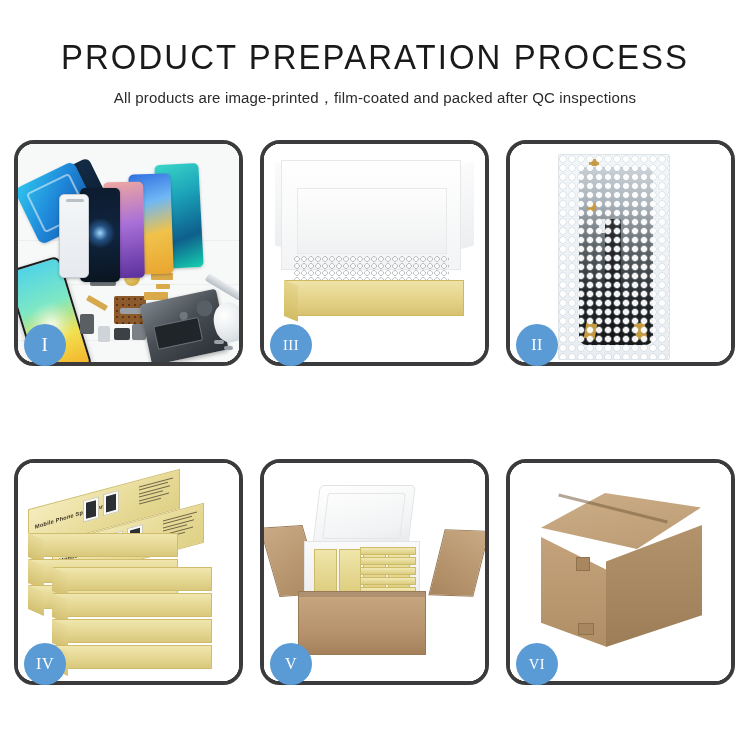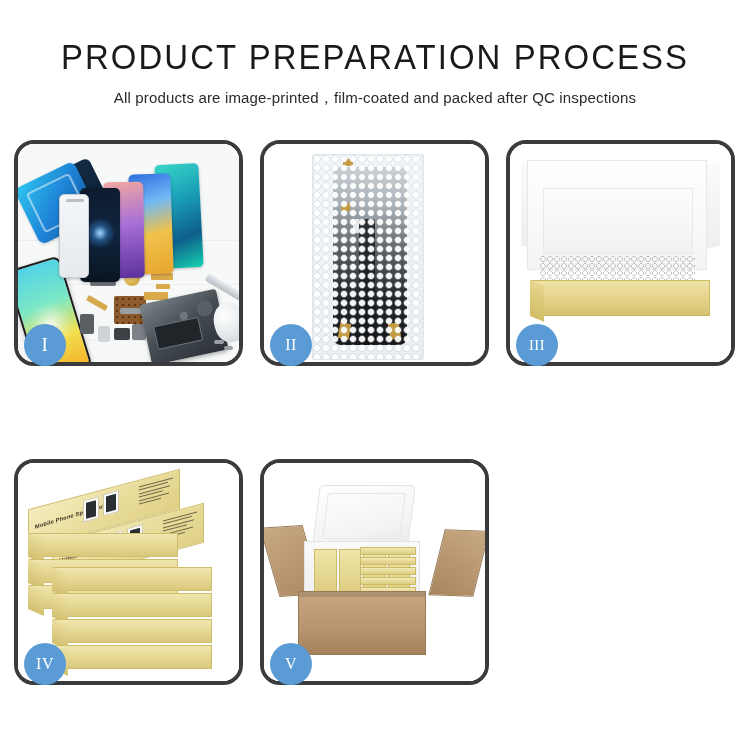--- a/index.html
+++ b/index.html
@@ -313,48 +313,48 @@
 
       <div class="board"></div>
       <div class="tweezer"></div>
       <div class="finger"></div>
       <div class="part" style="left:196px; top:196px; width:10px; height:4px; background:#9aa0a6; border-radius:2px;"></div>
       <div class="part" style="left:206px; top:202px; width:9px; height:4px; background:#9aa0a6; border-radius:2px;"></div>
     </div>
     <div class="badge">I</div>
   </div>
 
+  <div class="panel p3">
+    <div class="panel-inner">
+      <div class="bg"></div>
+      <div class="box3-lid-wing-l"></div>
+      <div class="box3-lid-wing-r"></div>
+      <div class="box3-lid"></div>
+      <div class="box3-foam"></div>
+      <div class="box3-grey"></div>
+      <div class="box3-front"></div>
+    </div>
+    <div class="badge xwide">III</div>
+  </div>
+
   <div class="panel p2">
     <div class="panel-inner">
       <div class="bg"></div>
       <div class="bubblebag">
         <div class="screenpart">
           <div class="conn"></div>
           <div class="cable"></div>
         </div>
         <div class="tab-g" style="left:30px; top:4px; width:10px; height:7px;"></div>
         <div class="tab-g" style="left:28px; top:48px; width:9px; height:8px;"></div>
         <div class="tab-g" style="left:26px; top:168px; width:11px; height:16px; transform:rotate(10deg);"></div>
         <div class="tab-g" style="left:76px; top:168px; width:11px; height:16px; transform:rotate(-10deg);"></div>
       </div>
     </div>
     <div class="badge wide">II</div>
-  </div>
-
-  <div class="panel p3">
-    <div class="panel-inner">
-      <div class="bg"></div>
-      <div class="box3-lid-wing-l"></div>
-      <div class="box3-lid-wing-r"></div>
-      <div class="box3-lid"></div>
-      <div class="box3-foam"></div>
-      <div class="box3-grey"></div>
-      <div class="box3-front"></div>
-    </div>
-    <div class="badge xwide">III</div>
   </div>
 
   <div class="panel p4">
     <div class="panel-inner">
       <div class="bg"></div>
       <div class="stack">
 
         <div class="slid" style="left:4px; top:8px;">
           <div class="lbl">Mobile Phone Spare Parts</div>
           <div class="win" style="left:54px; top:5px; width:16px; height:22px;">
@@ -436,14 +436,26 @@
           <i style="top:10px"></i>
           <i style="top:20px"></i>
         <i style="top:30px"></i>
           <i style="top:40px"></i>
       </div>
       <div class="carton-body"></div>
     </div>
     <div class="badge wide">V</div>
   </div>
 
+  <div class="panel p6">
+    <div class="panel-inner">
+      <div class="bg"></div>
+      <div class="c6-top"></div>
+      <div class="c6-left"></div>
+      <div class="c6-right"></div>
+      <div class="c6-seam"></div>
+      <div class="c6-tape" style="left:66px; top:94px; width:14px; height:14px;"></div>
+      <div class="c6-tape" style="left:68px; top:160px; width:16px; height:12px;"></div>
+    </div>
+    <div class="badge xwide">VI</div>
+  </div>
 
 </div>
 
 </body></html>

